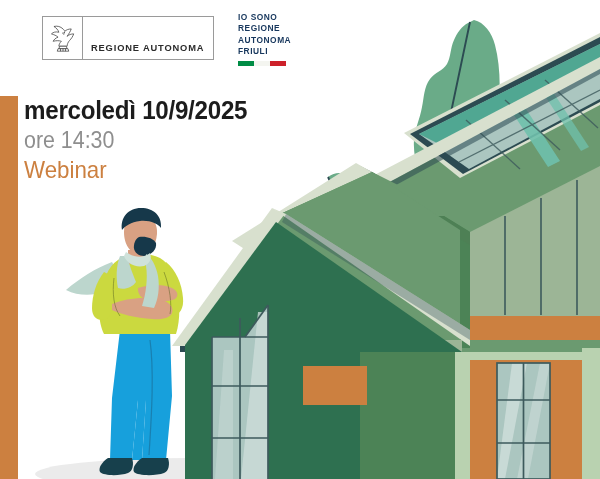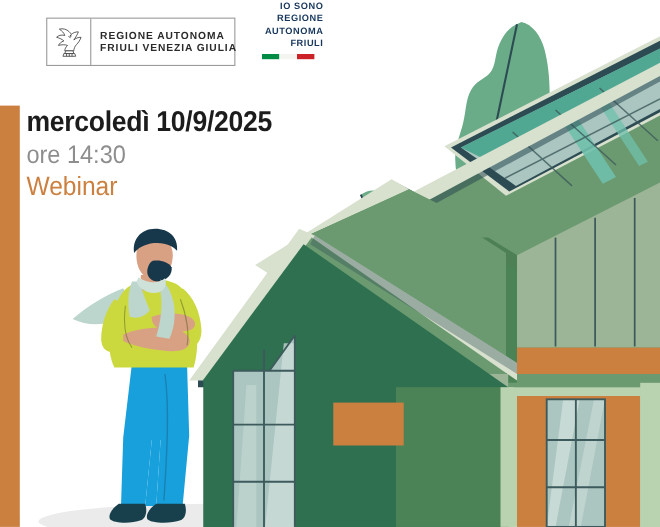--- a/index.html
+++ b/index.html
@@ -69,27 +69,27 @@
     line-height: 1.18;
   }
   #logo-regione .wordmark span {
     display: block;
     font-family: "Liberation Sans", sans-serif;
     font-size: 9.3px;
     font-weight: 700;
     letter-spacing: 0.85px;
     color: #2b2b2b;
     white-space: nowrap;
+    margin-top: 20px;
   }
 
   #logo-iosono {
     position: absolute;
-    left: 238px; top: 0;
+    left: 238px; top: 12px;
     width: 56px;
-    text-align: right;
   }
   #logo-iosono .line {
     display: block;
     font-family: "Liberation Sans", sans-serif;
     font-size: 8.4px;
     font-weight: 700;
     letter-spacing: 0.5px;
     color: #16365c;
     line-height: 1.34;
     white-space: nowrap;
@@ -372,21 +372,20 @@
             <path d="M13 28 L 21 28 L 22 31 L 12 31 Z" fill="#ffffff"></path>
             <path d="M11 31 L 23 31 L 24 34 L 10 34 Z" fill="#ffffff"></path>
             <path d="M14 31 L 14 34 M 17 31 L 17 34 M 20 31 L 20 34"></path>
             <path d="M16 12 C 17 12 18 13 18 14"></path>
           </g>
           <circle cx="18.5" cy="11.5" r="0.9" fill="#3b3b3b"></circle>
         </svg>
       </div>
       <div class="wordmark">
         <span>REGIONE AUTONOMA</span>
-        <span>FRIULI VENEZIA GIULIA</span>
       </div>
     </div>
 
     <div id="logo-iosono">
       <span class="line">IO SONO</span>
       <span class="line">REGIONE</span>
       <span class="line">AUTONOMA</span>
       <span class="line">FRIULI</span>
       <div class="flag">
         <i style="background:#008c45"></i>

